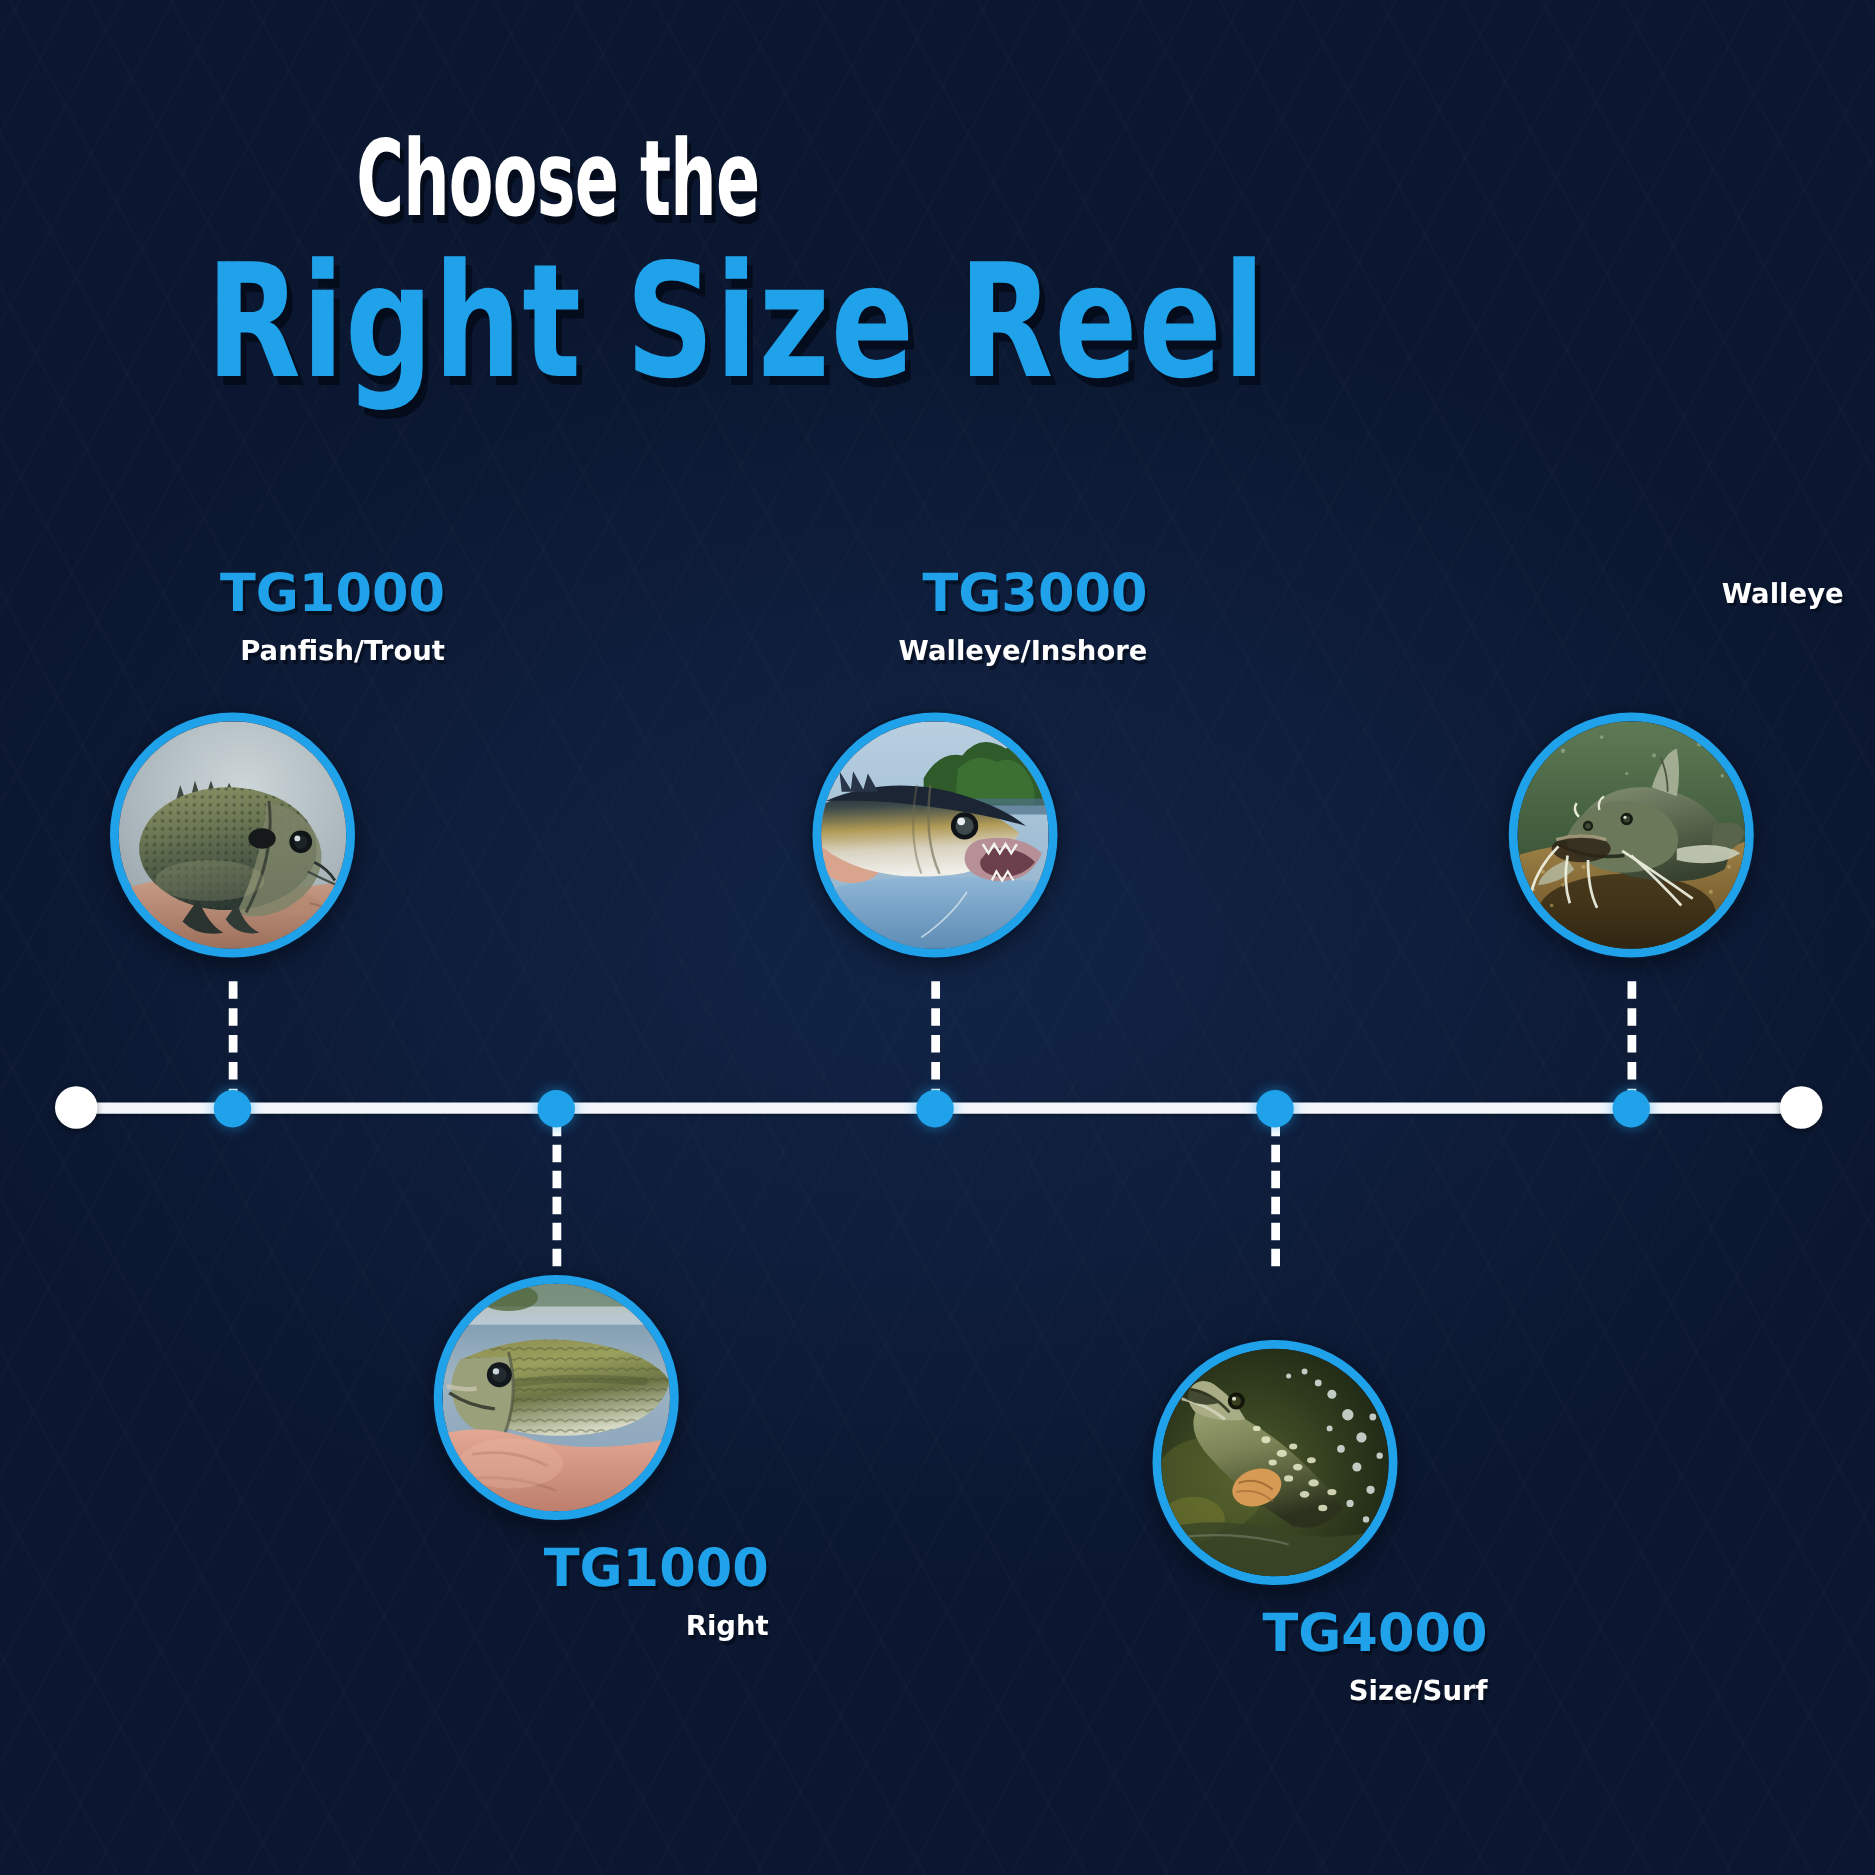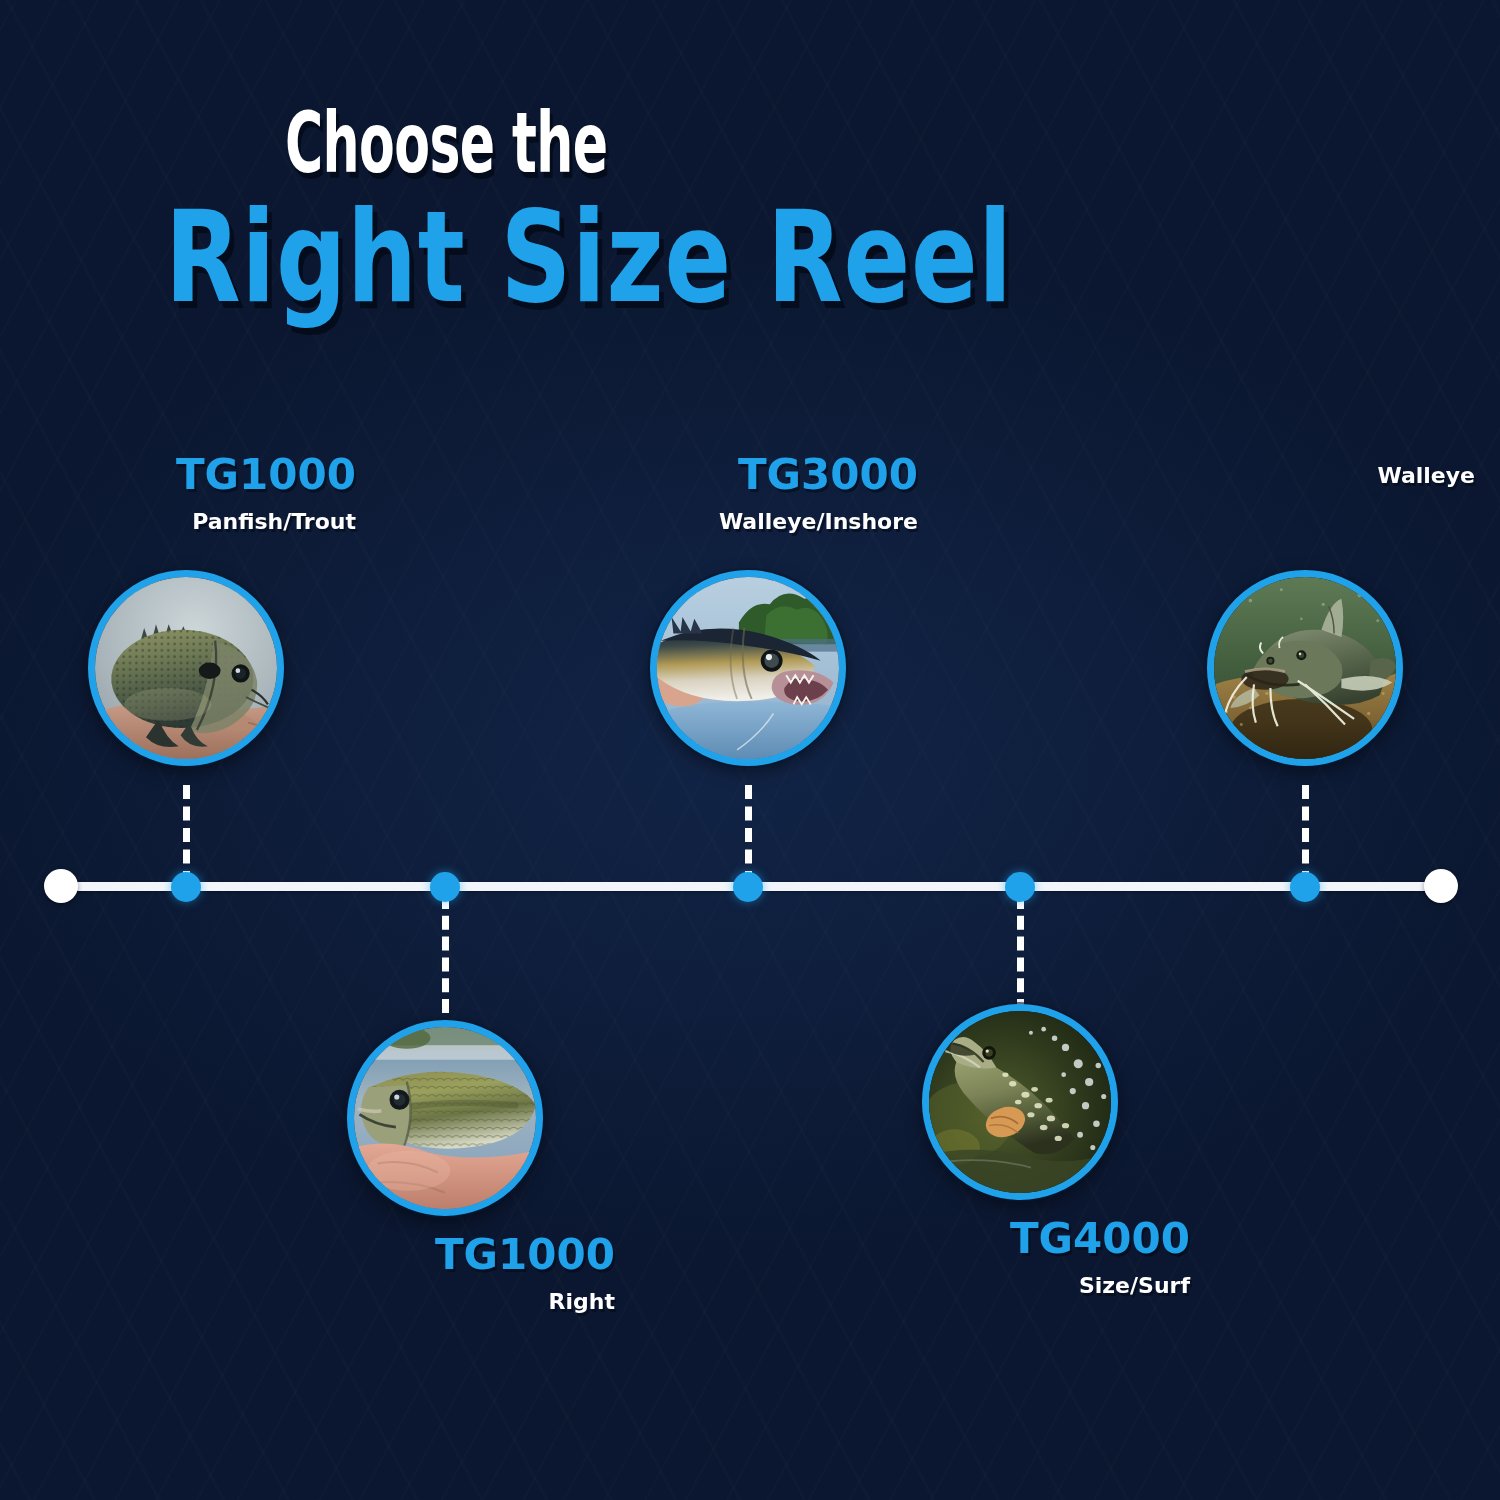--- a/index.html
+++ b/index.html
@@ -372,21 +372,21 @@
         <path d="M148 112 q28 -2 40 12 q-14 16 -36 12 q-14 -4 -12 -14 z" fill="#6c3f4c"></path>
 
         <path d="M142 108 l5 8 l5 -8 l5 8 l5 -8 l5 8 l5 -8" stroke="#f3f3ee" stroke-width="2.2" fill="none"></path>
         <path d="M150 140 l4 -8 l5 8 l5 -8 l5 8" stroke="#f3f3ee" stroke-width="2" fill="none"></path>
 
         <path d="M128 150 q-14 22 -40 40" stroke="#dfe9f0" stroke-width="1.6" fill="none" opacity="0.75"></path>
       </svg>
     </div>
   </div>
 
-  <div class="node bottom" style="left:922px; top:1004px;">
+  <div class="node bottom" style="left:922px; top:1072px;">
     <div class="photo-ring">
       <svg viewBox="0 0 200 200" preserveAspectRatio="xMidYMid slice">
         <defs>
           <radialGradient id="pkBg" cx="40%" cy="55%" r="80%">
             <stop offset="0%" stop-color="#4f5c2c"></stop>
               <stop offset="55%" stop-color="#2d381c"></stop>
             <stop offset="100%" stop-color="#161d0f"></stop>
           </radialGradient>
           <linearGradient id="pkBody" x1="0" y1="0" x2="0.3" y2="1">
             <stop offset="0%" stop-color="#99a273"></stop>

